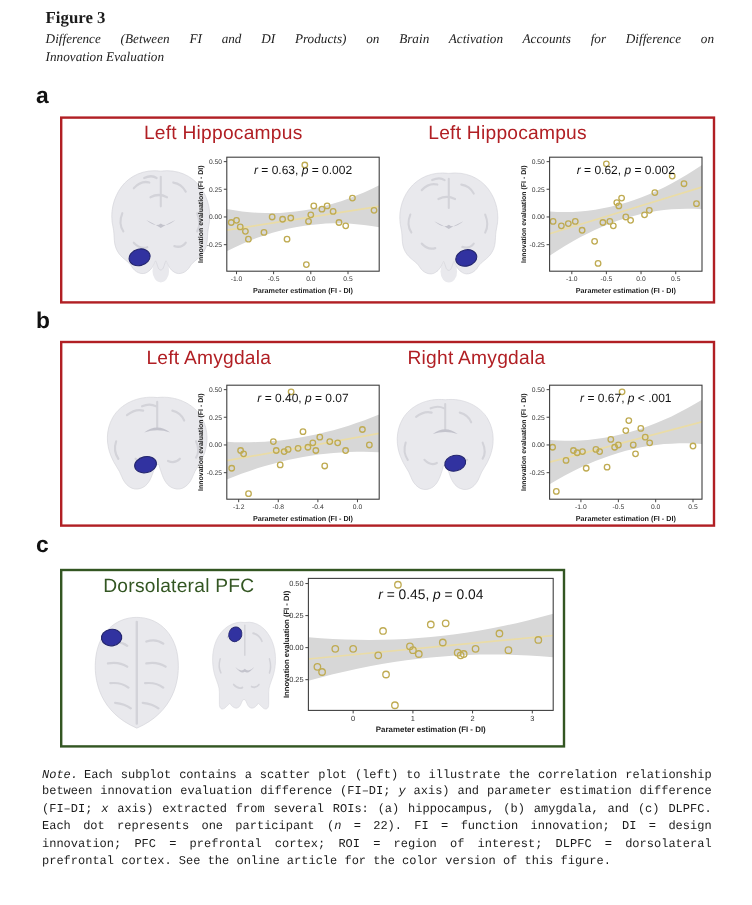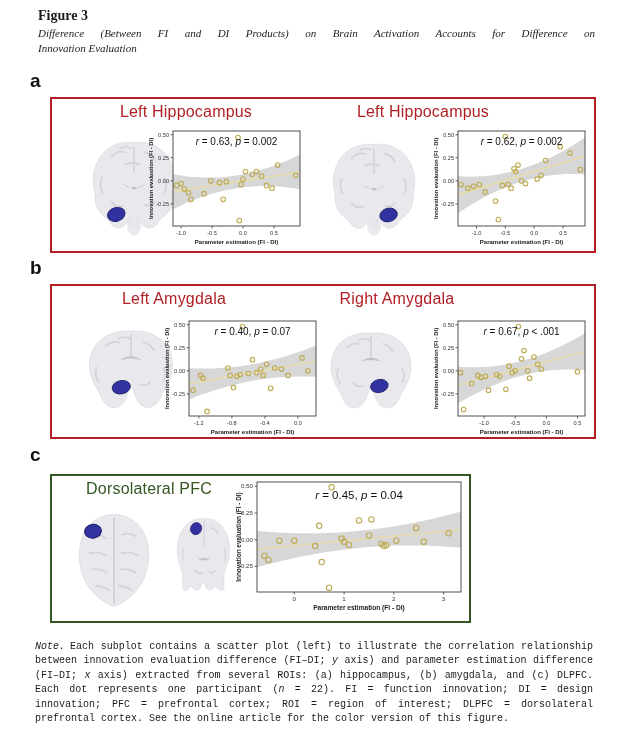--- a/index.html
+++ b/index.html
@@ -47,21 +47,21 @@
           <path d="M95,44 q4,9 0,16" fill="none" stroke="#D3D3D9" stroke-width="2" stroke-linecap="round"></path>
           <path d="M44,13 q7,-3 12,0" fill="none" stroke="#D3D3D9" stroke-width="2" stroke-linecap="round"></path>
           <path d="M34,70 q6,6 13,4" fill="none" stroke="#D3D3D9" stroke-width="2" stroke-linecap="round"></path>
           <path d="M73,73 q7,2 11,-3" fill="none" stroke="#D3D3D9" stroke-width="2" stroke-linecap="round"></path>
           <path d="M50,30 q8,-4 16,0" fill="none" stroke="#D3D3D9" stroke-width="2" stroke-linecap="round"></path>
           <path d="M60,12 l0,26" fill="none" stroke="#D3D3D9" stroke-width="2" stroke-linecap="round"></path>
           <path d="M46,50 Q55,57 60,53 Q65,57 74,50 Q65,54 60,57 Q55,54 46,50 Z" fill="#C3C3CC"></path>
           <ellipse cx="39.6" cy="82.88" rx="10.200000000000001" ry="7.28" fill="#3132A0" stroke="#24266E" stroke-width="1" transform="rotate(-12 39.6 82.88)"></ellipse>
         </svg>
       </div>
-    <div class="chart" style="left:94px;top:25px;text-align:right;">
+    <div class="chart" style="left:110px;top:25px;text-align:right;">
         <svg width="158" height="124" viewBox="0 0 158 124" xmlns="http://www.w3.org/2000/svg">
           <defs>
             <clipPath id="clip0">
               <rect x="27" y="7" width="127" height="95"></rect>
             </clipPath>
           </defs>
           <rect x="27" y="7" width="127" height="95" fill="#ffffff"></rect>
           <g clip-path="url(#clip0)">
             <polygon points="27.0,50.2 33.4,51.3 39.7,52.2 46.0,52.9 52.4,53.3 58.8,53.6 65.1,53.6 71.4,53.4 77.8,52.9 84.2,52.3 90.5,51.4 96.9,50.3 103.2,49.0 109.5,47.4 115.9,45.6 122.3,43.7 128.6,41.4 134.9,39.0 141.3,36.4 147.6,33.5 154.0,30.4 154.0,65.4 147.6,64.3 141.3,63.4 134.9,62.8 128.6,62.3 122.3,62.1 115.9,62.1 109.5,62.3 103.2,62.8 96.9,63.4 90.5,64.3 84.2,65.4 77.8,66.7 71.4,68.3 65.1,70.0 58.8,72.0 52.4,74.2 46.0,76.7 39.7,79.3 33.4,82.2 27.0,85.3" fill="#D7D7D7"></polygon>
             <line x1="27" y1="67.75585965794266" x2="154" y2="47.92205417388691" stroke="#EADCA6" stroke-width="1.4"></line>

